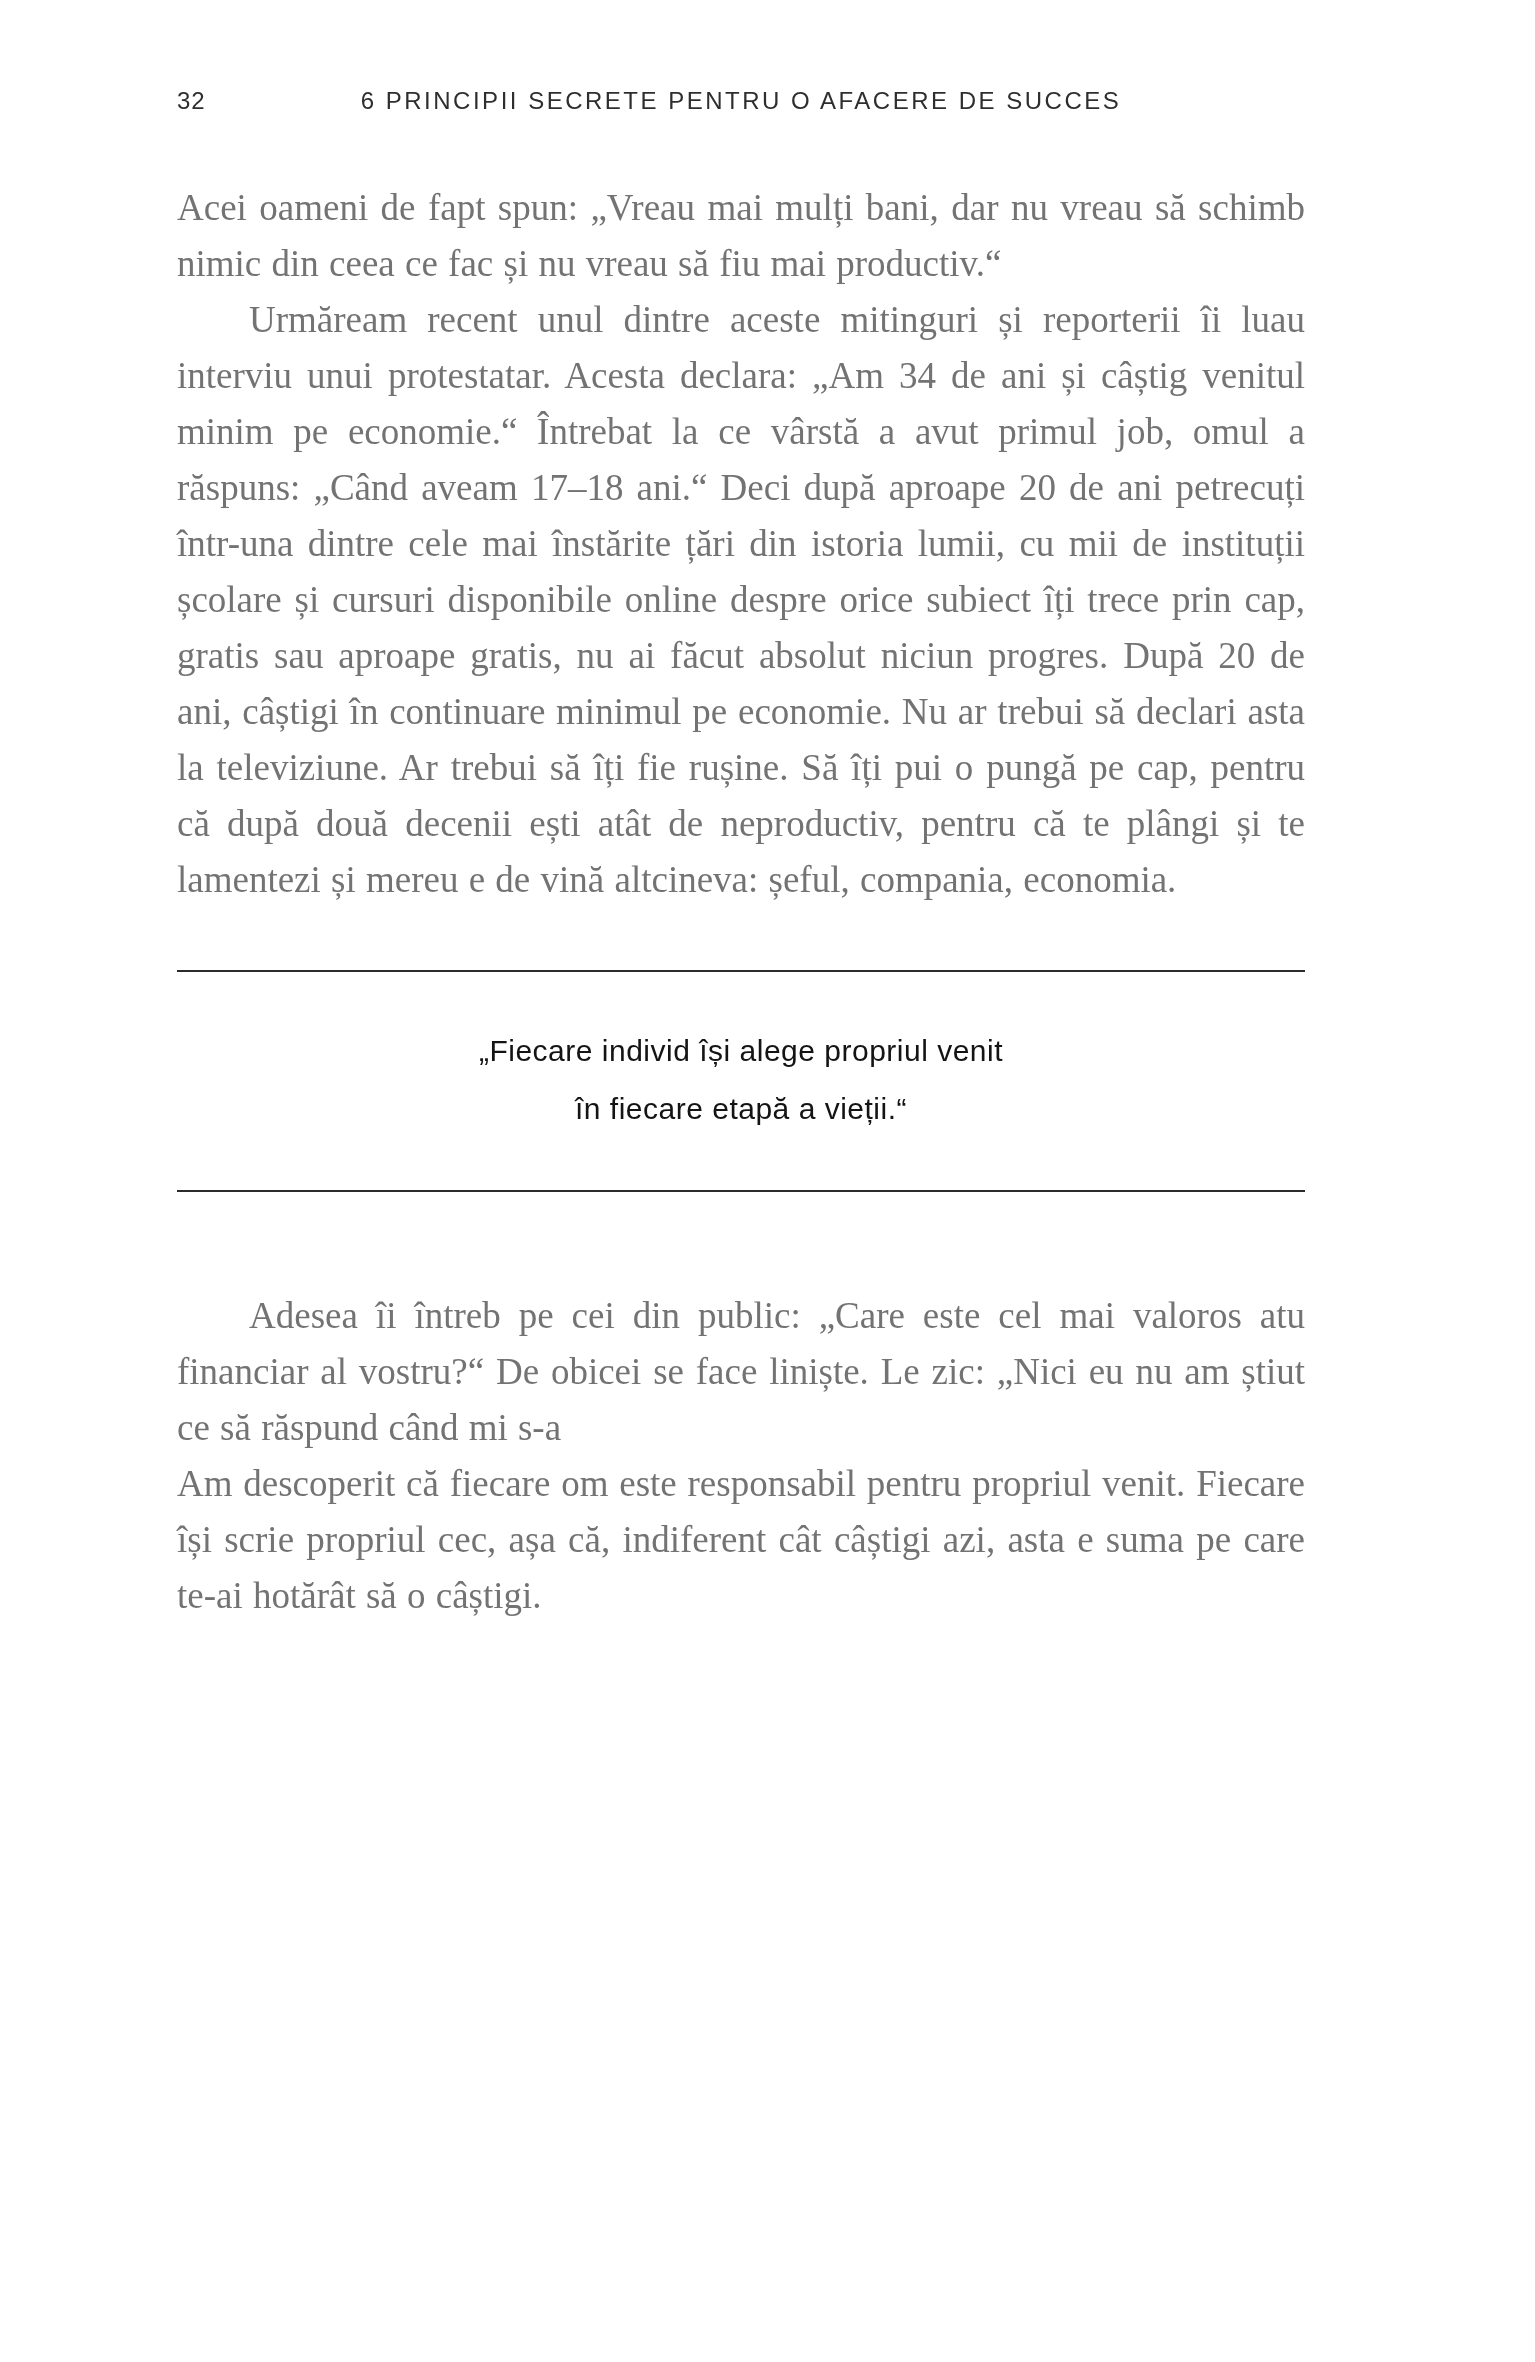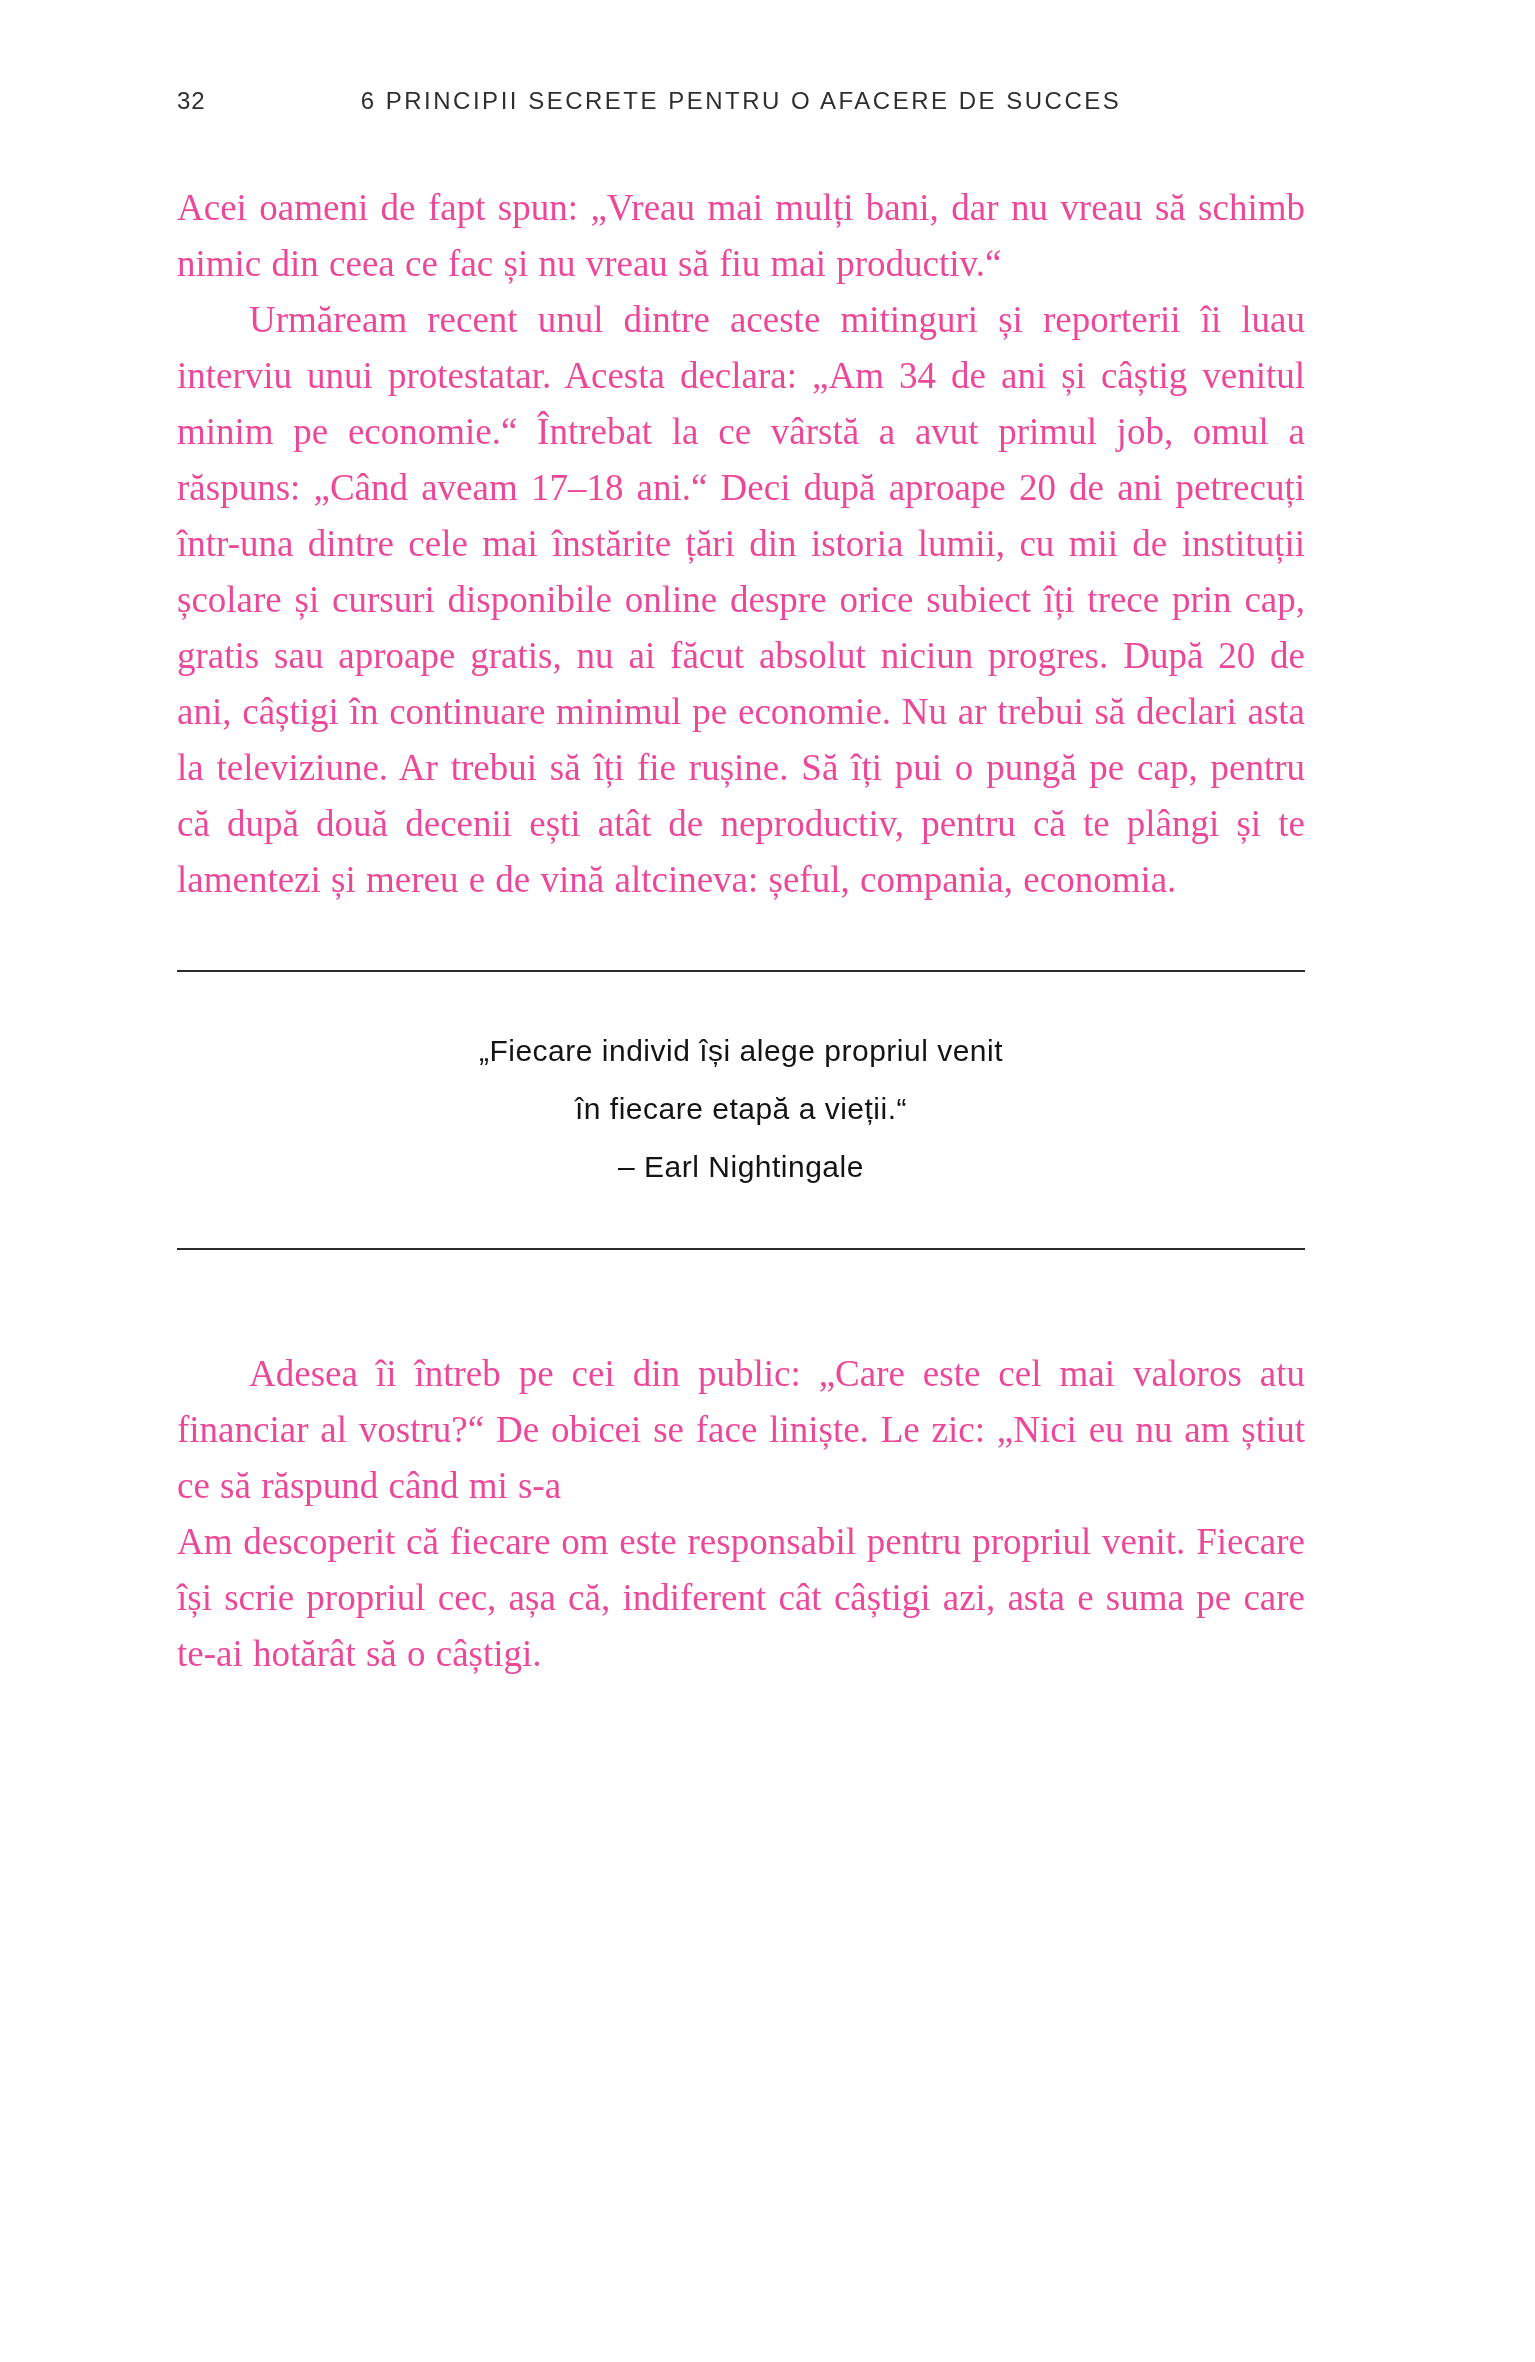--- a/index.html
+++ b/index.html
@@ -32,21 +32,21 @@
   .head-title {
     display: block;
     text-align: center;
     white-space: nowrap;
   }
   .text-block { width: 100%; }
   .para {
     font-size: 37px;
     line-height: 56px;
     text-align: justify;
-    color: #ec4899;
+    color: #737373;
     word-spacing: 1px;
   }
   .para.indent { text-indent: 72px; }
   .quote-block { margin-top: 62px; margin-bottom: 96px; }
   .rule {
     border: none;
     border-top: 2px solid #2b2b2b;
     height: 0;
     width: 100%;
   }
@@ -76,21 +76,20 @@
 
     <p class="para no-indent">Acei oameni de fapt spun: „Vreau mai mulți bani, dar nu vreau să schimb nimic din ceea ce fac și nu vreau să fiu mai productiv.“</p>
 
     <p class="para indent">Urmăream recent unul dintre aceste mitinguri și reporterii îi luau interviu unui protestatar. Acesta declara: „Am 34 de ani și câștig venitul minim pe economie.“ Întrebat la ce vârstă a avut primul job, omul a răspuns: „Când aveam 17–18 ani.“ Deci după aproape 20 de ani petrecuți într-una dintre cele mai înstărite țări din istoria lumii, cu mii de instituții școlare și cursuri disponibile online despre orice subiect îți trece prin cap, gratis sau aproape gratis, nu ai făcut absolut niciun progres. După 20 de ani, câștigi în continuare minimul pe economie. Nu ar trebui să declari asta la televiziune. Ar trebui să îți fie rușine. Să îți pui o pungă pe cap, pentru că după două decenii ești atât de neproductiv, pentru că te plângi și te lamentezi și mereu e de vină altcineva: șeful, compania, economia.</p>
 
     <section class="quote-block">
       <hr class="rule">
       <div class="quote-inner">
         <span class="quote-line">„Fiecare individ își alege propriul venit</span>
         <span class="quote-line">în fiecare etapă a vieții.“</span>
-        <span class="attribution">– Earl Nightingale</span>
       </div>
       <hr class="rule">
     </section>
 
     <p class="para indent">Adesea îi întreb pe cei din public: „Care este cel mai valoros atu financiar al vostru?“ De obicei se face liniște. Le zic: „Nici eu nu am știut ce să răspund când mi s-a</p>
 
     <p class="para no-indent">Am descoperit că fiecare om este responsabil pentru propriul venit. Fiecare își scrie propriul cec, așa că, indiferent cât câștigi azi, asta e suma pe care te-ai hotărât să o câștigi.</p>
 
   </main>
 

